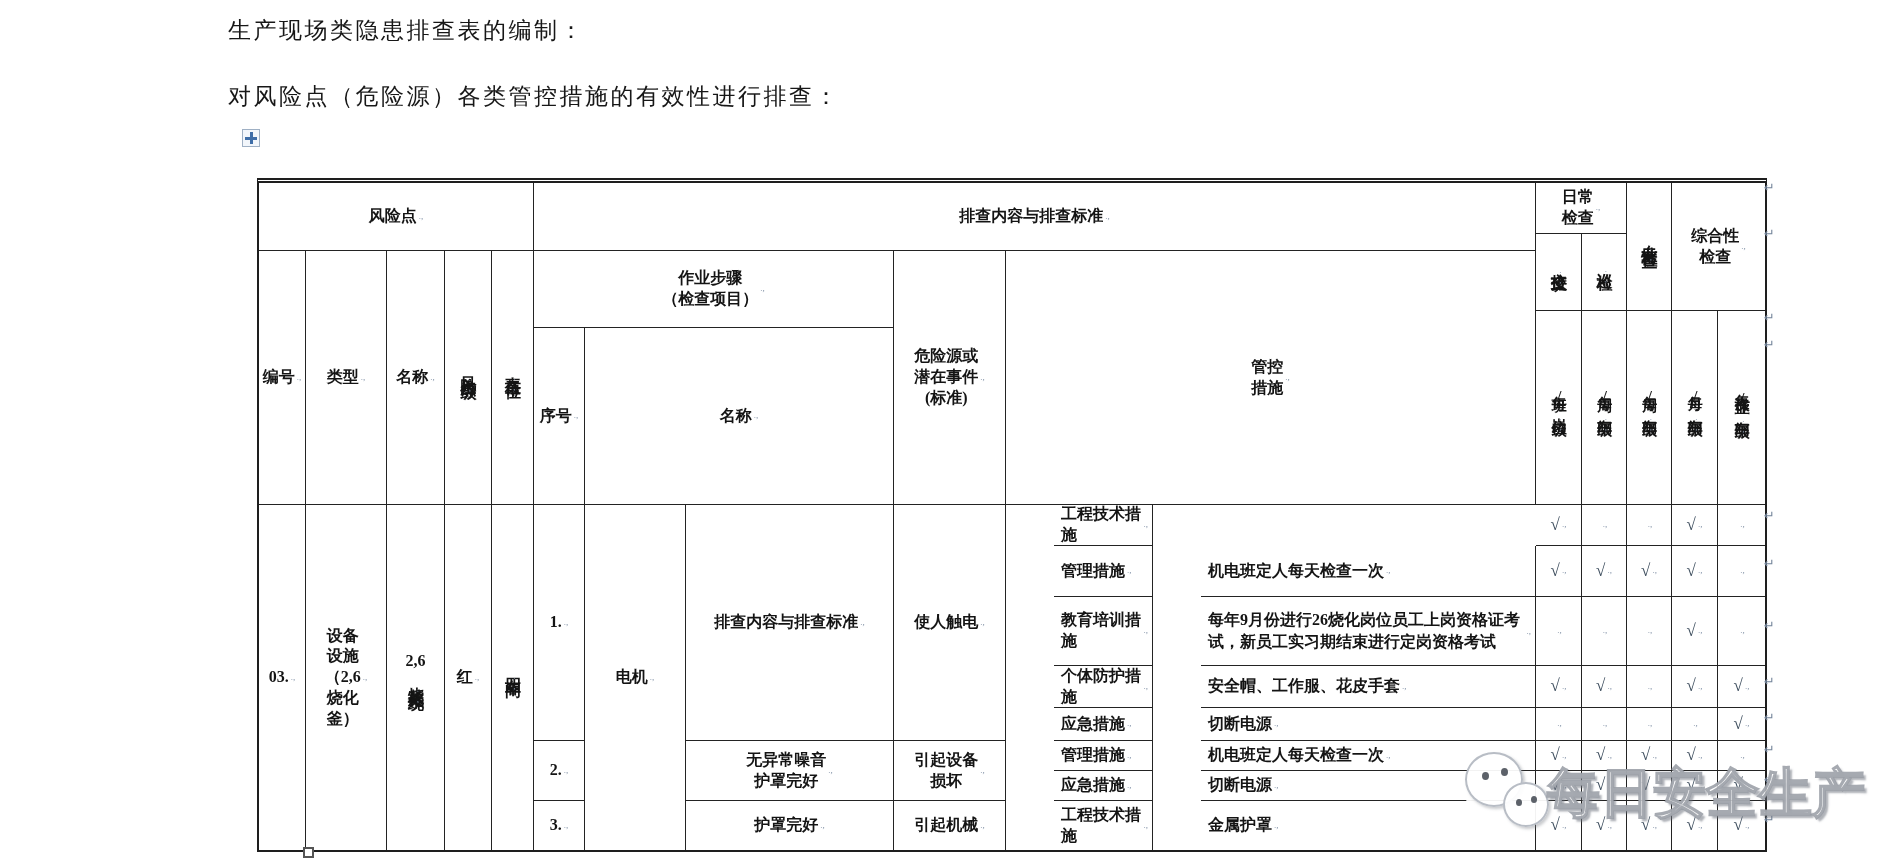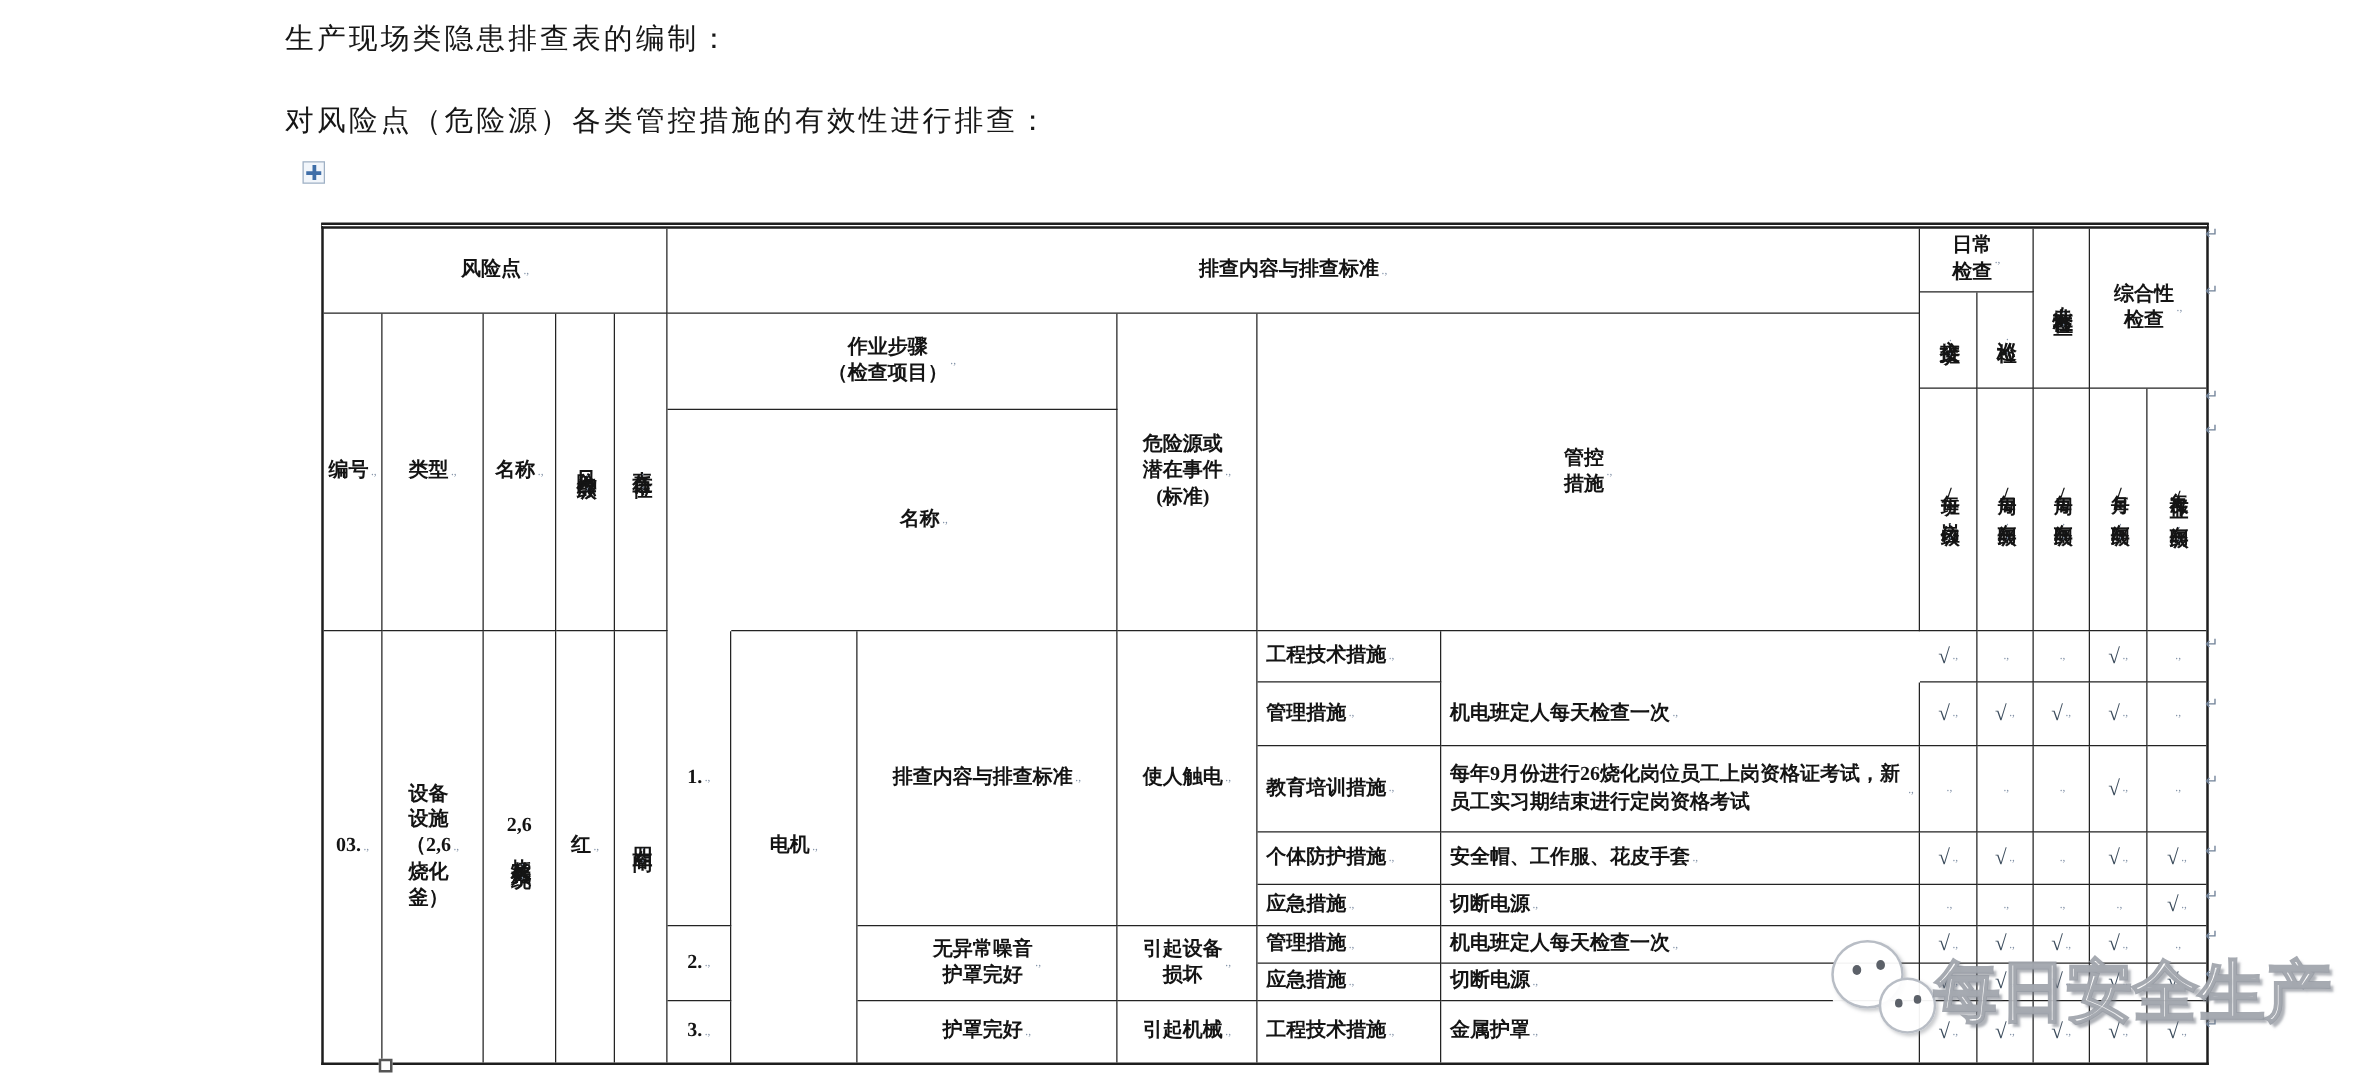--- a/index.html
+++ b/index.html
@@ -31,21 +31,21 @@
          border:2px solid #1e1e1e; border-top:5px double #1e1e1e;
          background:#fff; }
   .c { border-right:1.5px solid #232323; border-bottom:1.5px solid #232323;
        display:flex; align-items:center; justify-content:center;
        font-size:16px; font-weight:600; line-height:1.3; color:#141414;
        text-align:center; overflow:hidden; padding:1px; }
   .nr { border-right:none; }
   .nb { border-bottom:none; }
   .pre { white-space:pre-line; }
   .v { writing-mode:vertical-rl; text-orientation:upright; letter-spacing:2px; }
-  .left { justify-content:flex-start; text-align:left; padding-left:7px; padding-right:4px; }
+  .left { justify-content:flex-start; text-align:left; padding-left:7px; padding-right:4px;margin-left:48px; }
   .chk { font-size:17px; font-weight:400; color:#3e4e5e; }
   
   .pm::after { content:".,"; font-size:9px; color:#8493a8; margin-left:2px;
                vertical-align:2px; letter-spacing:0; font-weight:400; }
   .name-split { display:flex; flex-direction:column; align-items:center; gap:2px; }
 
   
   .ret { position:absolute; left:1764px; font-size:13px; color:#74859b;
          font-family:"DejaVu Sans", sans-serif; }
 
@@ -105,20 +105,21 @@
 潜在事件
 (标准)</div>
   <div class="c pre pm" style="grid-area:3/10/6/12">管控
 措施</div>
 
   <div class="c v pm" style="grid-area:4/12/6/13;font-size:15px">每班/岗位级</div>
   <div class="c v pm" style="grid-area:4/13/6/14;font-size:15px">每周/车间级</div>
   <div class="c v pm" style="grid-area:4/14/6/15;font-size:15px">每周/车间级</div>
   <div class="c v pm" style="grid-area:4/15/6/16;font-size:15px">每月/车间级</div>
   <div class="c v pm nr" style="grid-area:4/16/6/17;font-size:15px">每次作业/车间级</div>
+  <div class="c pm" style="grid-area:5/6/6/7">序号</div>
   <div class="c pm" style="grid-area:5/7/6/9">名称</div>
 
   <div class="c pm nb" style="grid-area:6/1/14/2">03.</div>
   <div class="c pre pm nb" style="grid-area:6/2/14/3">设备
 设施
 （2,6
 烧化
 釜）</div>
   <div class="c nb" style="grid-area:6/3/14/4">
     <div class="name-split">

